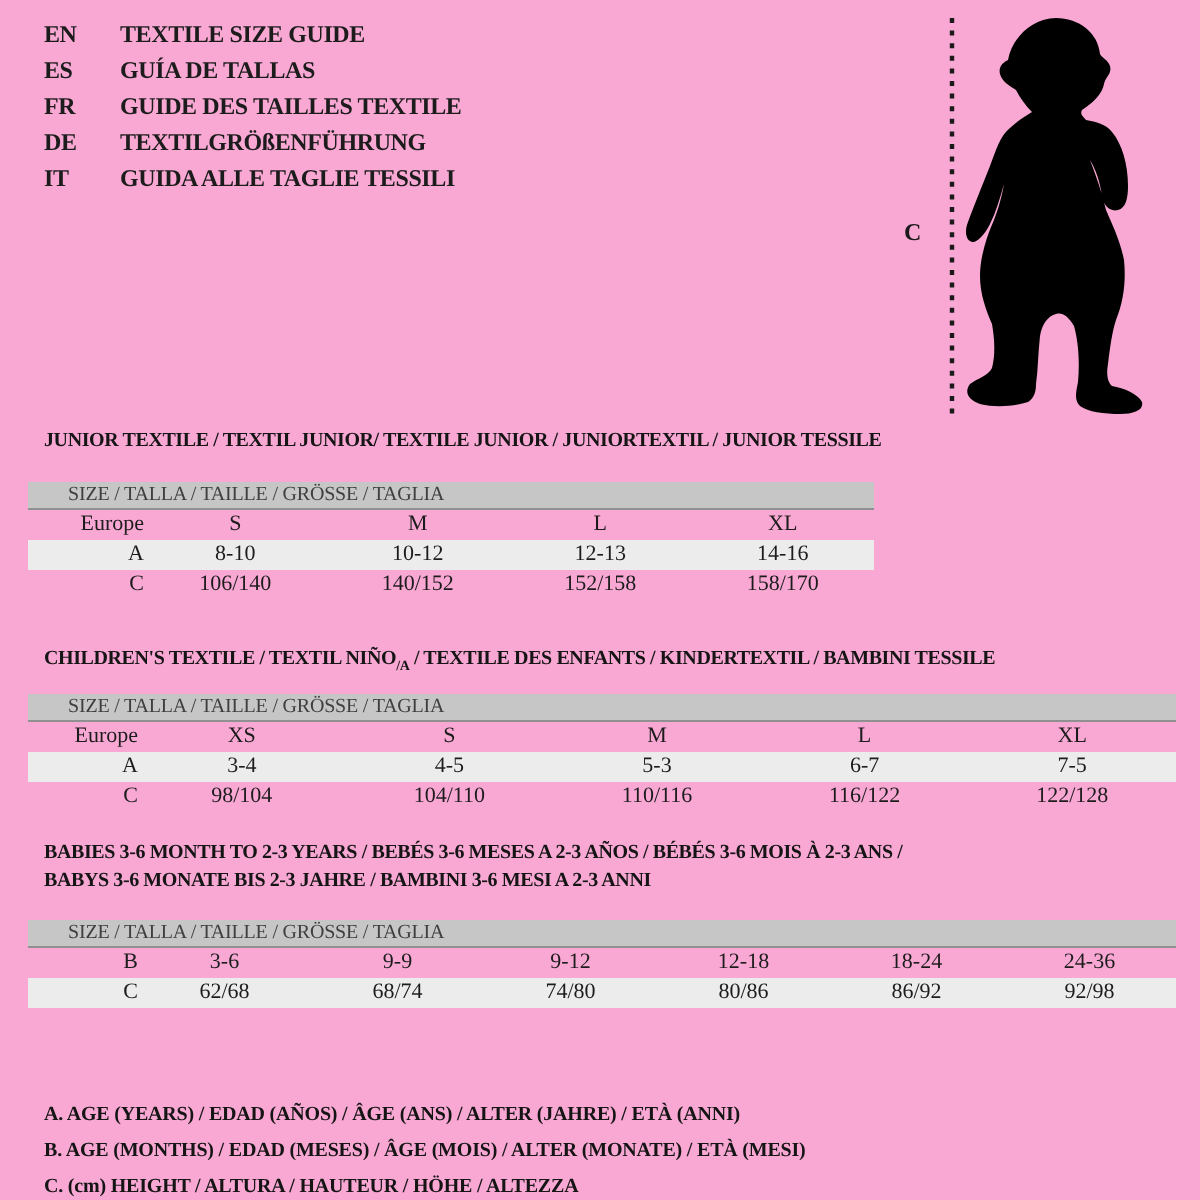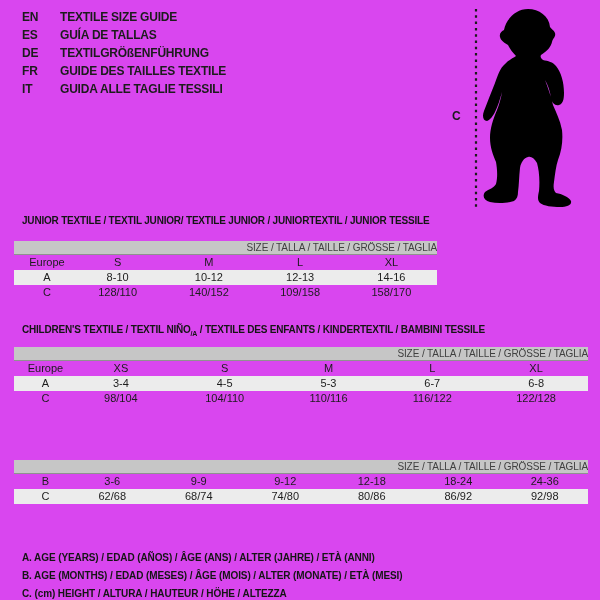--- a/index.html
+++ b/index.html
@@ -1,38 +1,38 @@
 <!DOCTYPE html>
 <html><head>
 <meta charset="utf-8">
 <style>
   html,body{margin:0;padding:0;background:#fff;}
-  .page{position:relative;width:600px;height:600px;background:#d946ef;overflow:hidden;
-        font-family:Liberation Sans, sans-serif;color:#1c1c1c;}
+  .page{position:relative;width:600px;height:600px;background:#f9a8d4;overflow:hidden;
+        font-family:Liberation Serif, serif;color:#1c1c1c;}
 
   
   .langs{position:absolute;left:22px;top:8px;}
   .lang-row{height:18px;line-height:18px;font-size:12px;font-weight:bold;letter-spacing:-0.2px;}
   .lang-code{display:inline-block;width:38px;}
 
   
   .figure{position:absolute;left:440px;top:0;width:160px;height:215px;}
 
   
   .sec-title{position:absolute;left:22px;font-size:10px;font-weight:bold;letter-spacing:-0.2px;
              line-height:14px;white-space:nowrap;color:#151515;}
   .sub{font-size:7px;vertical-align:sub;}
 
   
   table{position:absolute;border-collapse:collapse;table-layout:fixed;
         font-size:11px;color:#1c1c1c;}
   td{height:15px;line-height:15px;padding:0;text-align:center;vertical-align:middle;
      white-space:nowrap;overflow:hidden;}
-  td.lbl{text-align:center;padding-left:8px;}
-  tr.bar td{background:#c6c6c6;color:#3f3f3f;text-align:right;padding-left:20px;
+  td.lbl{text-align:right;padding-left:8px;}
+  tr.bar td{background:#c6c6c6;color:#3f3f3f;text-align:left;padding-left:20px;
             font-size:10px;height:13px;line-height:13px;letter-spacing:-0.1px;
             border-bottom:1px solid #909090;}
   tr.alt td{background:#ececec;}
   .t1{left:14px;top:241px;width:423px;}
   .t2{left:14px;top:347px;width:574px;}
   .t3{left:14px;top:460px;width:574px;}
 
   
   .notes{position:absolute;left:22px;top:549px;}
   .note-line{height:18px;line-height:18px;font-size:10px;font-weight:bold;
@@ -44,24 +44,24 @@
 <div class="page">
 
   <div class="langs">
     <div class="lang-row">
       <span class="lang-code">EN</span><span>TEXTILE SIZE GUIDE</span>
     </div>
     <div class="lang-row">
       <span class="lang-code">ES</span><span>GUÍA DE TALLAS</span>
     </div>
     <div class="lang-row">
+      <span class="lang-code">FR</span><span>GUIDE DES TAILLES TEXTILE</span>
+    </div>
+    <div class="lang-row">
       <span class="lang-code">DE</span><span>TEXTILGRÖßENFÜHRUNG</span>
-    </div>
-    <div class="lang-row">
-      <span class="lang-code">FR</span><span>GUIDE DES TAILLES TEXTILE</span>
     </div>
     <div class="lang-row">
       <span class="lang-code">IT</span><span>GUIDA ALLE TAGLIE TESSILI</span>
     </div>
   </div>
 
   <svg class="figure" viewBox="0 0 160 215" xmlns="http://www.w3.org/2000/svg">
     <line x1="36" y1="9" x2="36" y2="208" stroke="#1a1a1a" stroke-width="2.2" stroke-dasharray="2.5 3.8"></line>
     <text x="12" y="120" font-size="12" font-weight="bold" fill="#1a1a1a">C</text>
     <path fill="#000000" d="
@@ -132,23 +132,23 @@
     </tr>
     <tr class="alt">
       <td class="lbl">A</td>
       <td>8-10</td>
       <td>10-12</td>
       <td>12-13</td>
       <td>14-16</td>
     </tr>
     <tr>
       <td class="lbl">C</td>
-      <td>128/110</td>
+      <td>106/140</td>
       <td>140/152</td>
-      <td>109/158</td>
+      <td>152/158</td>
       <td>158/170</td>
     </tr>
   </tbody>
     </table>
 
   <div class="sec-title" style="top:323px">
     <span>CHILDREN'S TEXTILE / TEXTIL NIÑO</span><span class="sub">/A</span><span> / TEXTILE DES ENFANTS / KINDERTEXTIL / BAMBINI TESSILE</span>
   </div>
   <table class="t2">
     <colgroup>
@@ -170,34 +170,36 @@
       <td>M</td>
       <td>L</td>
       <td>XL</td>
     </tr>
     <tr class="alt">
       <td class="lbl">A</td>
       <td>3-4</td>
       <td>4-5</td>
       <td>5-3</td>
       <td>6-7</td>
-      <td>6-8</td>
+      <td>7-5</td>
     </tr>
     <tr>
       <td class="lbl">C</td>
       <td>98/104</td>
       <td>104/110</td>
       <td>110/116</td>
       <td>116/122</td>
       <td>122/128</td>
     </tr>
   </tbody>
     </table>
 
   <div class="sec-title" style="top:420px">
+    <span style="display:block">BABIES 3-6 MONTH TO 2-3 YEARS / BEBÉS 3-6 MESES A 2-3 AÑOS / BÉBÉS 3-6 MOIS À 2-3 ANS /</span>
+    <span style="display:block">BABYS 3-6 MONATE BIS 2-3 JAHRE / BAMBINI 3-6 MESI A 2-3 ANNI</span>
   </div>
   <table class="t3">
     <colgroup>
         <col style="width:55px">
         <col>
         <col>
         <col>
         <col>
         <col>
         <col>

